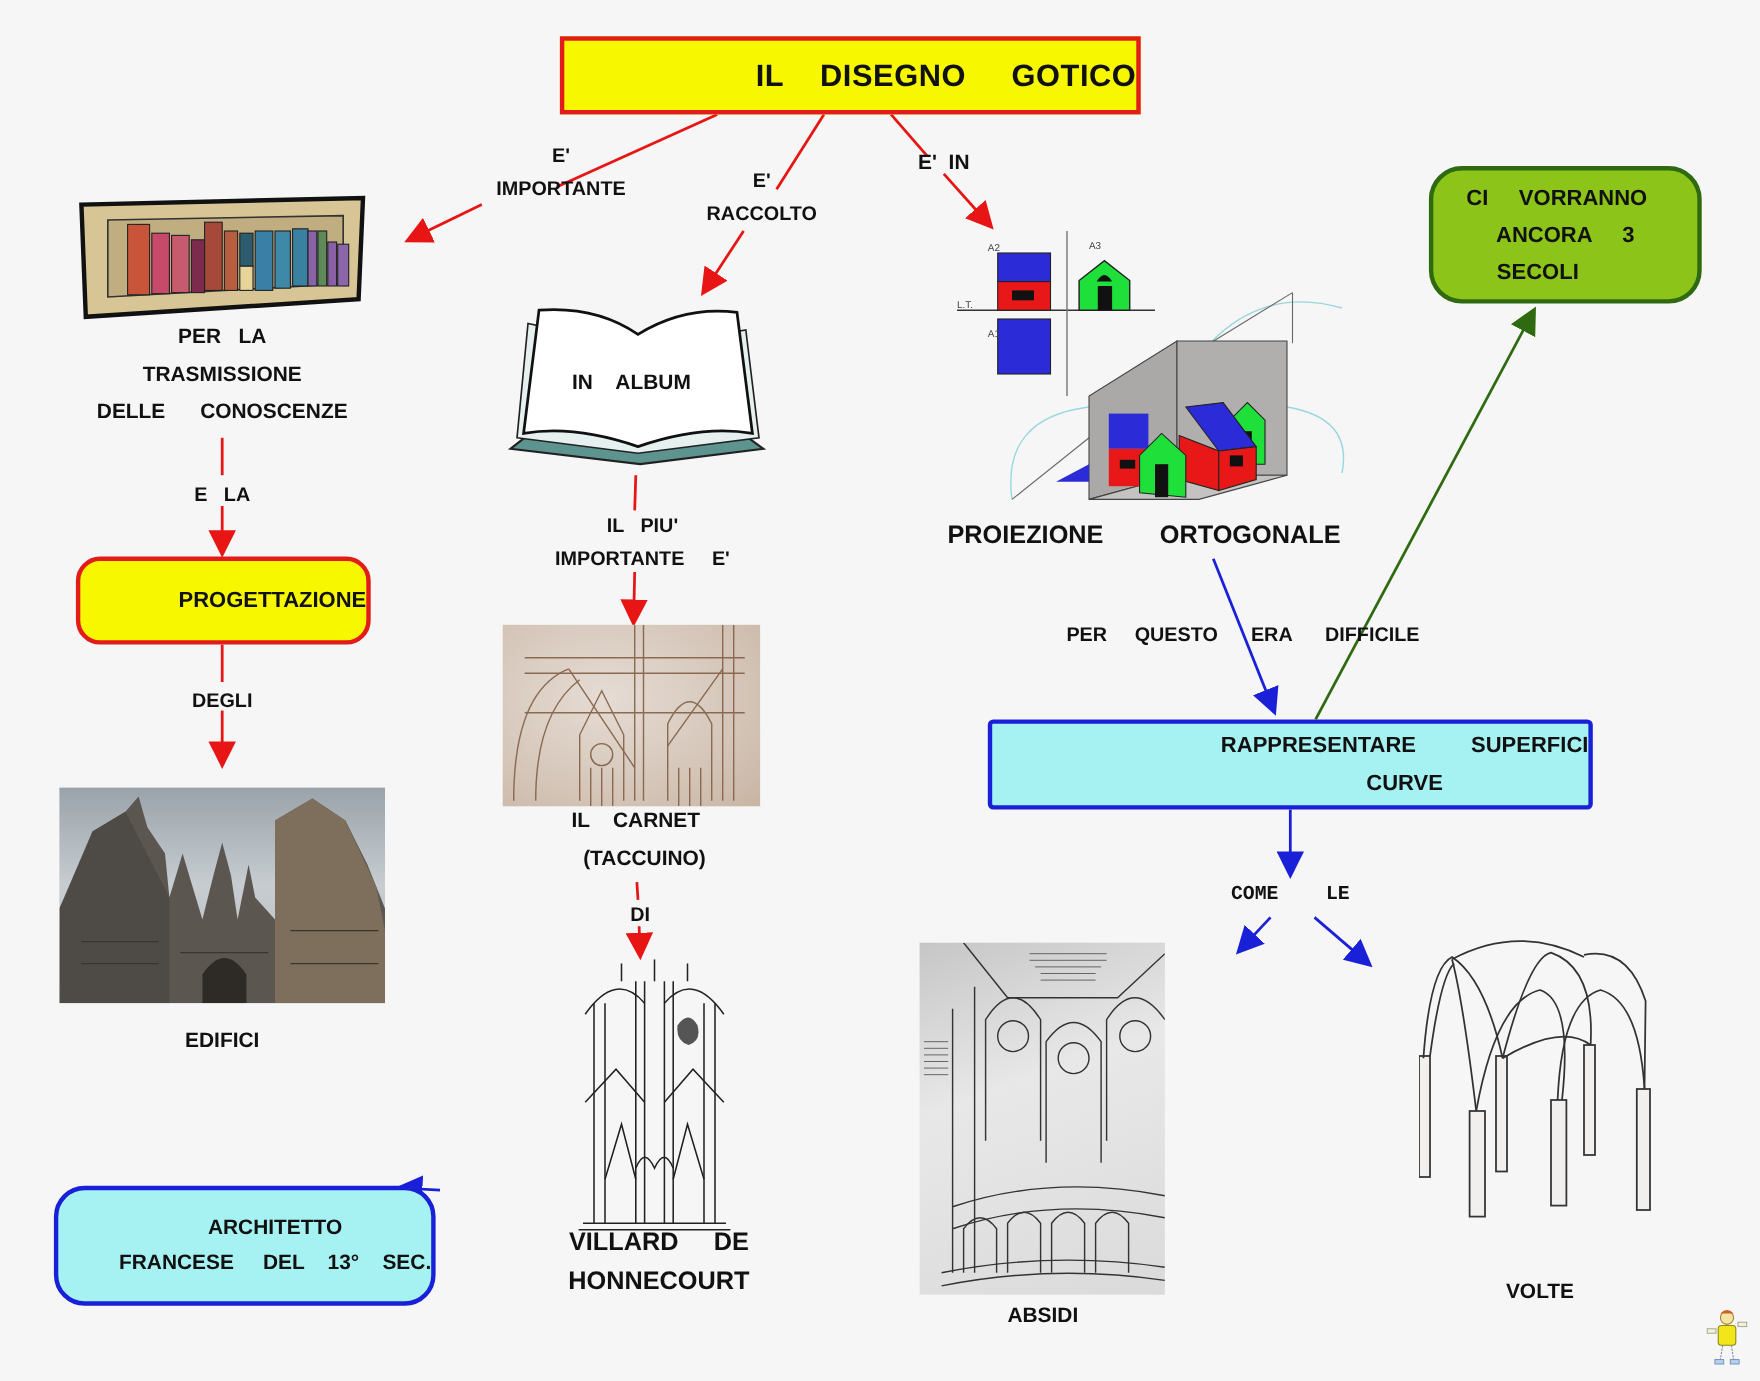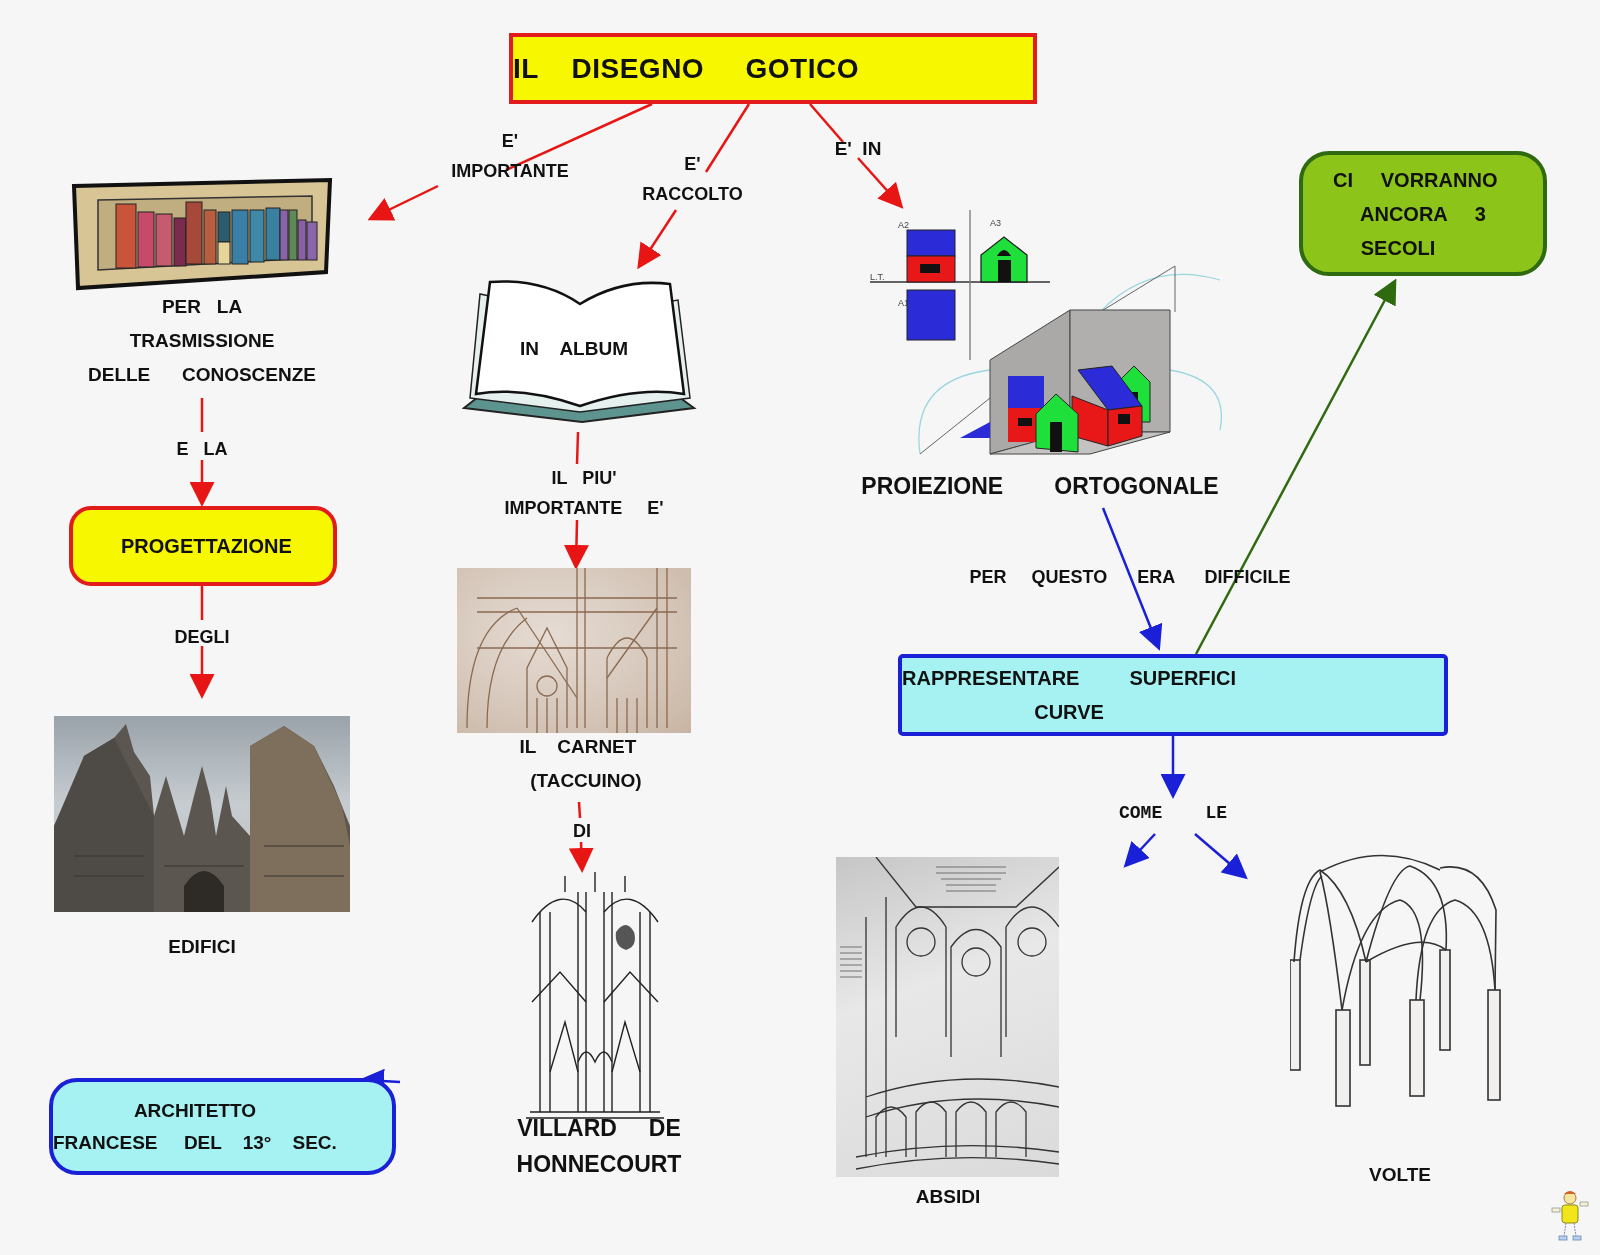--- a/index.html
+++ b/index.html
@@ -9,21 +9,21 @@
     position: relative; overflow: hidden;
     font-family: "Liberation Sans", "DejaVu Sans", sans-serif;
     font-weight: bold; color: #111;
   }
   .abs { position: absolute; }
   .lbl { position: absolute; font-size: 19px; font-weight: bold; white-space: pre; text-align: center; line-height: 34px; }
   .lbl-sm { position: absolute; font-size: 18px; font-weight: bold; white-space: pre; text-align: center; line-height: 30px; }
   .lbl-lg { position: absolute; font-size: 23px; font-weight: bold; white-space: pre; text-align: center; line-height: 36px; }
   .node {
     position: absolute; display: flex; flex-direction: column;
-    align-items: flex-start; justify-content: center; text-align: center;
+    align-items: flex-end; justify-content: center; text-align: center;
     box-sizing: border-box; white-space: pre;
   }
   #title-box {
     left: 509px; top: 33px; width: 528px; height: 71px;
     background: #f7f700; border: 4px solid #e21b1b;
     font-size: 28px; letter-spacing: 0.5px;
   }
   #progettazione-box {
     left: 69px; top: 506px; width: 268px; height: 80px;
     background: #f7f700; border: 4px solid #e21b1b; border-radius: 22px;
@@ -34,21 +34,21 @@
     left: 1299px; top: 151px; width: 248px; height: 125px;
     background: #8cc41a; border: 4px solid #2f6a10; border-radius: 30px;
     font-size: 20px; line-height: 34px;
   }
   #curve-box {
     left: 898px; top: 654px; width: 550px; height: 82px;
     background: #a6f2f2; border: 4px solid #1a20d8; border-radius: 5px;
     font-size: 20px; line-height: 34px;
   }
   #architetto-box {
-    left: 49px; top: 1078px; width: 347px; height: 97px;
+    left: 49px; top: 1078px; width: 347px; height: 109px;
     background: #a6f2f2; border: 4px solid #1a20d8; border-radius: 28px;
     font-size: 19px; line-height: 32px;
   }
   svg { position: absolute; left: 0; top: 0; }
   .photo { position: absolute; overflow: hidden; }
 </style>
 </head>
 <body>
 
 <svg width="1600" height="1255">

